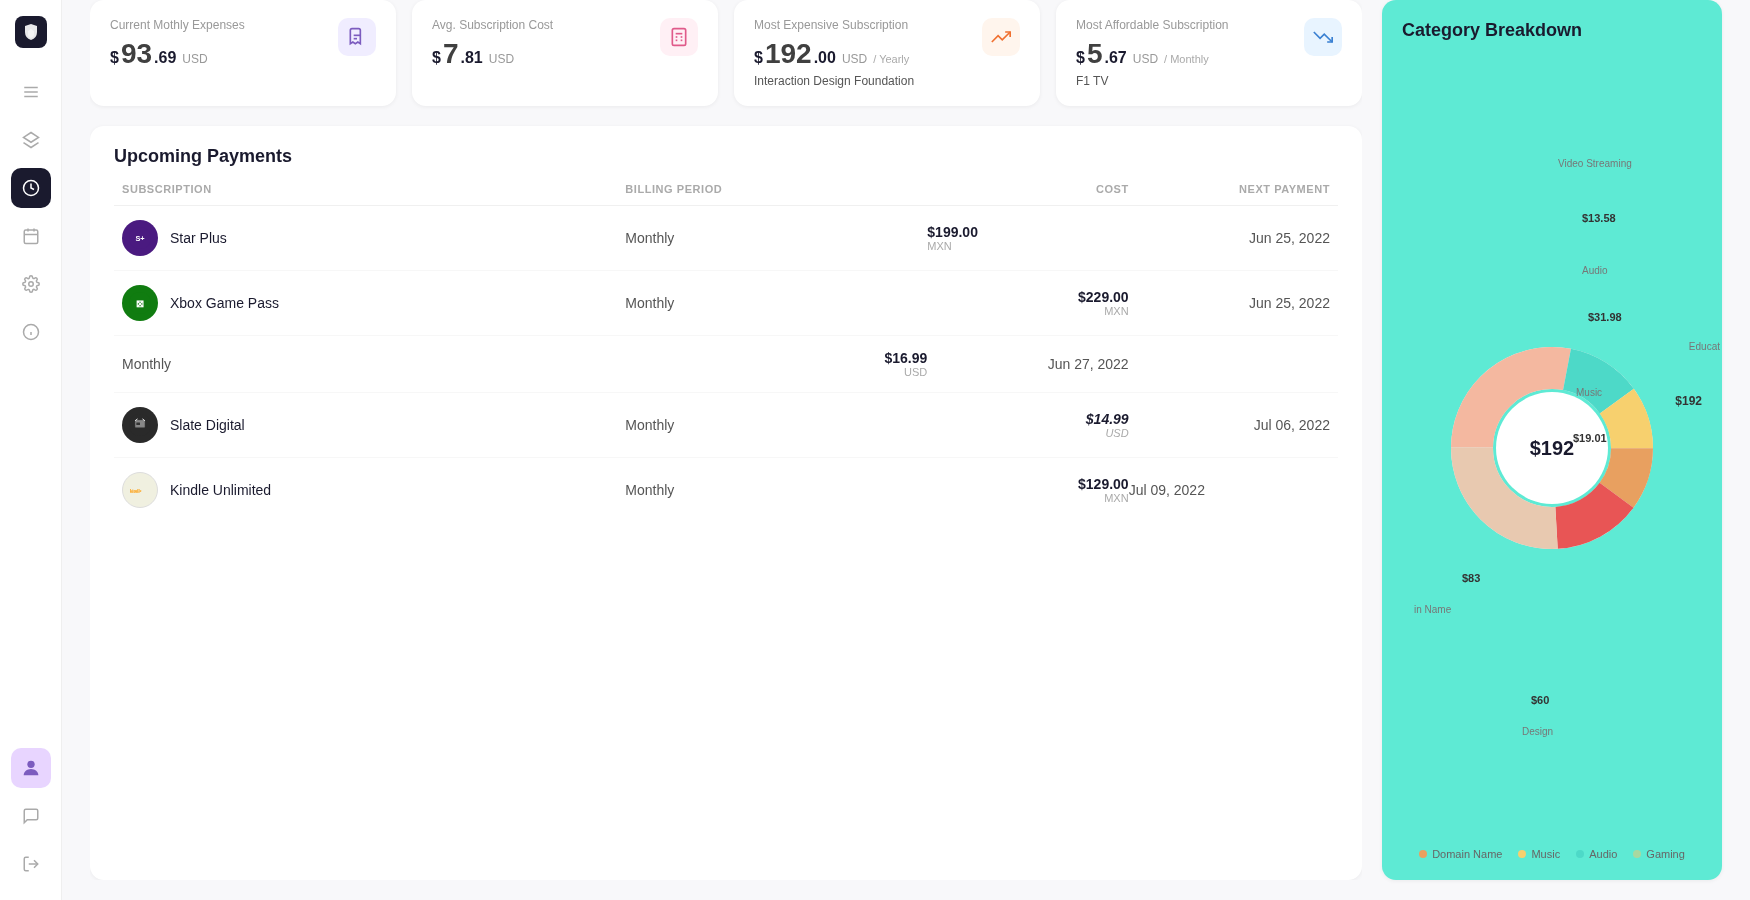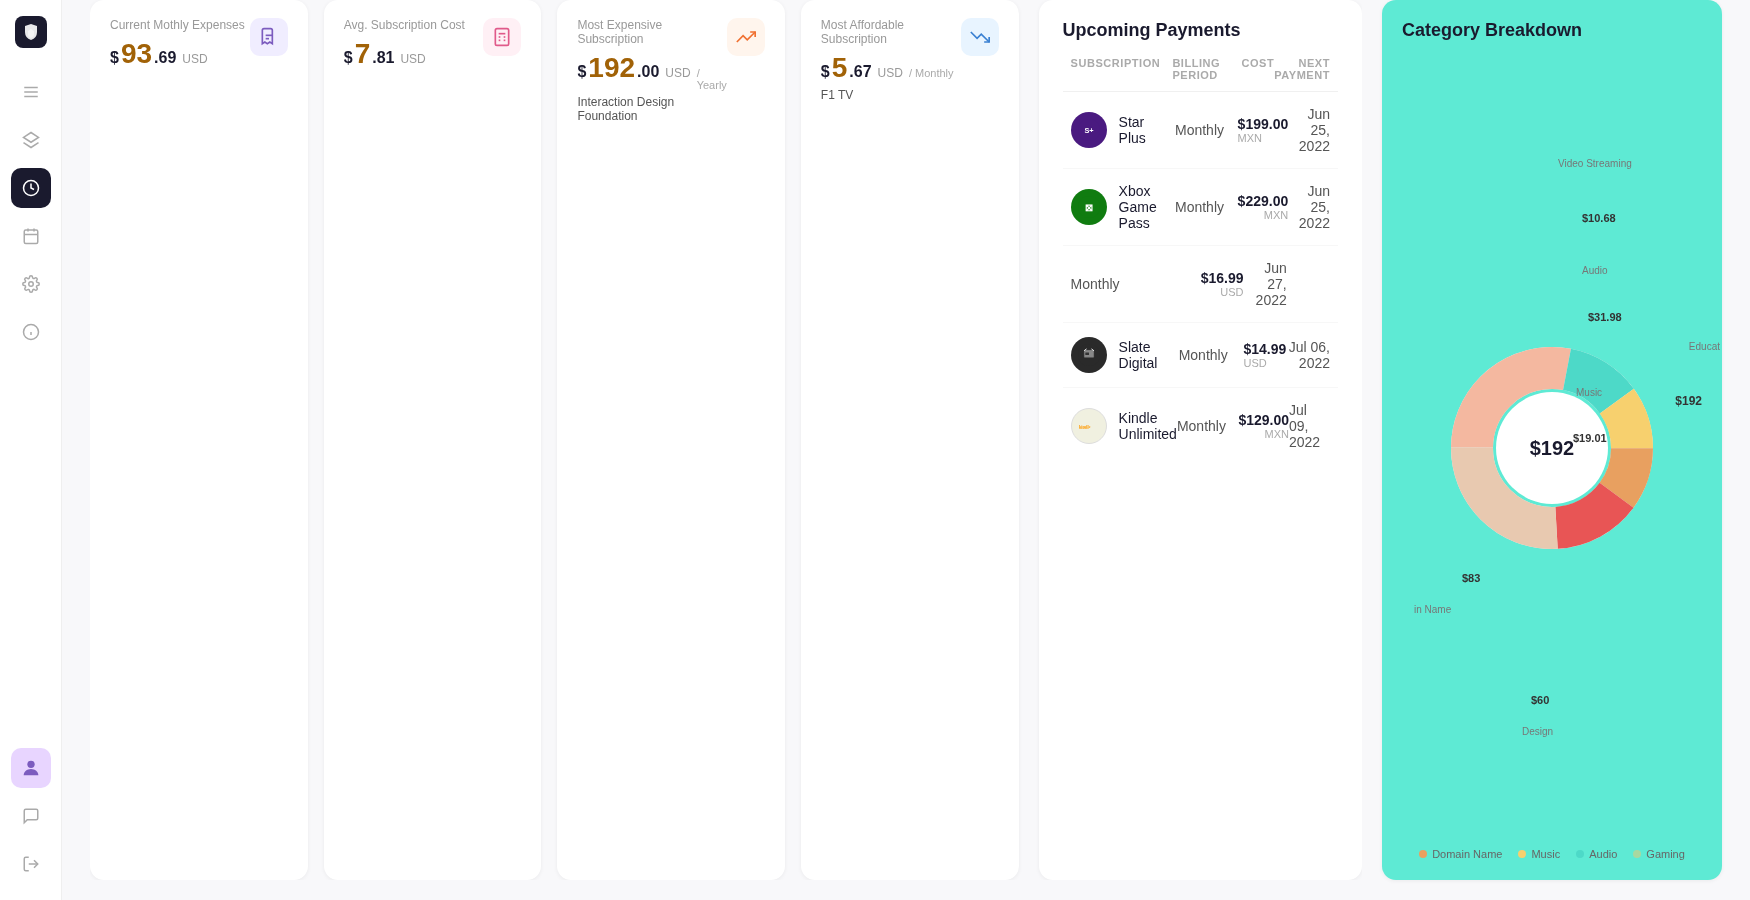--- a/index.html
+++ b/index.html
@@ -89,39 +89,39 @@
     }
 
     
     .content {
       flex: 1;
       display: flex;
       gap: 20px;
       padding: 0 28px 20px;
       overflow: hidden;
     }
-    .left-panel { flex: 1; display: flex; flex-direction: row; gap: 20px; overflow: hidden; }
+    .left-panel { flex: 1; display: flex; flex-direction: column; gap: 20px; overflow: hidden; }
     .right-panel { width: 340px; flex-shrink: 0; }
 
     
     .stat-cards { display: flex; gap: 16px; }
     .stat-card {
       flex: 1;
       background: #fff;
       border-radius: 14px;
       padding: 18px 20px;
       display: flex;
       align-items: flex-start;
       justify-content: space-between;
       box-shadow: 0 1px 4px rgba(0,0,0,0.06);
     }
     .stat-label { font-size: 12px; color: #999; margin-bottom: 6px; }
     .stat-value { display: flex; align-items: baseline; gap: 2px; }
     .stat-dollar { font-size: 16px; font-weight: 600; color: #1a1a2e; }
-    .stat-main { font-size: 28px; font-weight: 700; color: #a16207; }
+    .stat-main { font-size: 28px; font-weight: 700; color: #404040; }
     .stat-decimal { font-size: 16px; font-weight: 700; color: #1a1a2e; }
     .stat-currency { font-size: 12px; color: #999; margin-left: 4px; }
     .stat-period { font-size: 11px; color: #aaa; }
     .stat-sub { font-size: 12px; color: #555; margin-top: 4px; }
     .stat-icon {
       width: 38px; height: 38px;
       border-radius: 10px;
       display: flex; align-items: center; justify-content: center;
       flex-shrink: 0;
     }
@@ -431,21 +431,21 @@
                 <circle cx="18" cy="18" r="18" fill="#2a2a2a"></circle>
                 <rect x="10" y="10" width="16" height="12" rx="1" fill="#888" stroke="#555" stroke-width="0.5"></rect>
                 <rect x="12" y="14" width="6" height="4" rx="0.5" fill="#333"></rect>
                 <line x1="10" y1="11" x2="14" y2="8" stroke="white" stroke-width="1.5"></line>
                 <line x1="26" y1="11" x2="22" y2="8" stroke="white" stroke-width="1.5"></line>
               </svg>
             </div>
             <span class="sub-name-text">Slate Digital</span>
           </div>
           <span class="billing-text">Monthly</span>
-          <div style="text-align:left;">
+          <div style="text-align:right;font-style:italic;">
             <div class="cost-amount">$14.99</div>
             <div class="cost-currency">USD</div>
           </div>
           <span class="next-payment" style="text-align:right;">Jul 06, 2022</span>
         </div>
 
         <div class="table-row" style="border-bottom:none;">
           <div class="sub-name">
             <div class="sub-logo" style="background:#f0f0e0; border: 1px solid #ddd;">
               <svg width="22" height="14" viewBox="0 0 50 14">
@@ -509,21 +509,21 @@
             <div style="position:absolute; bottom: 12%; left: 40%; font-size:10px; color:#777;">Design</div>
 
             <div style="position:absolute; top: 36%; right: -6%; font-size:10px; color:#777;">Educat</div>
 
             <div style="position:absolute; top: 43%; right: 0%; font-size:12px; font-weight:600; color:#333;">$192</div>
 
             <div style="position:absolute; bottom: 32%; left: 20%; font-size:11px; font-weight:600; color:#333;">$83</div>
 
             <div style="position:absolute; bottom: 16%; left: 43%; font-size:11px; font-weight:600; color:#333;">$60</div>
 
-            <div style="position:absolute; top: 19%; left: 60%; font-size:11px; font-weight:600; color:#333;">$10.68</div>
+            <div style="position:absolute; top: 19%; left: 60%; font-size:11px; font-weight:600; color:#333;">$13.58</div>
           </div>
         </div>
 
         <div class="legend">
           <div class="legend-item">
             <div class="legend-dot" style="background:#e8a060;"></div>
             <span>Domain Name</span>
           </div>
           <div class="legend-item">
             <div class="legend-dot" style="background:#f7d06e;"></div>

